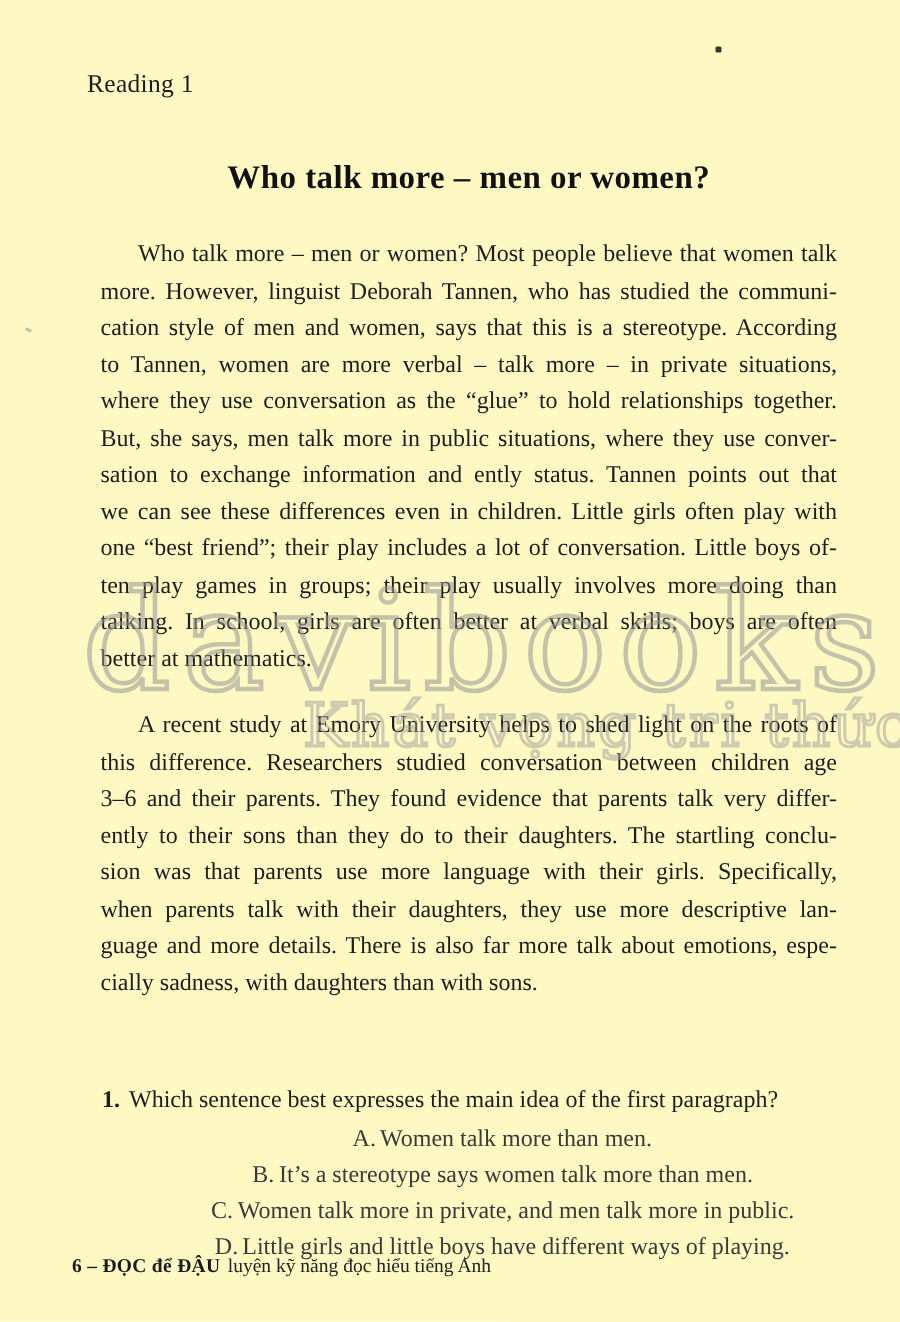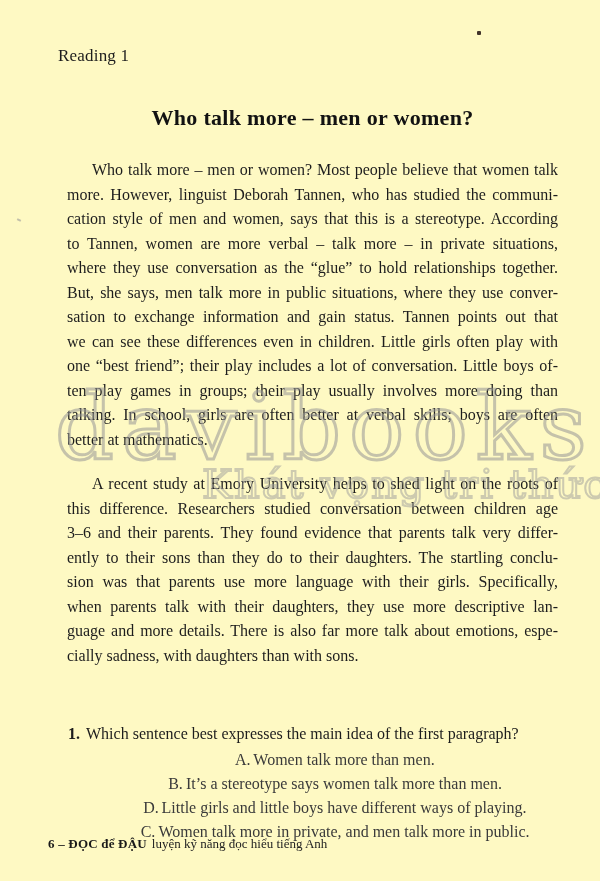--- a/index.html
+++ b/index.html
@@ -100,21 +100,21 @@
   <h1 class="title">Who talk more – men or women?</h1>
 
   <div class="body-col">
     <div class="para">
         <div class="line first">Who talk more – men or women? Most people believe that women talk</div>
         <div class="line">more. However, linguist Deborah Tannen, who has studied the communi-</div>
         <div class="line">cation style of men and women, says that this is a stereotype. According</div>
         <div class="line">to Tannen, women are more verbal – talk more – in private situations,</div>
         <div class="line">where they use conversation as the “glue” to hold relationships together.</div>
         <div class="line">But, she says, men talk more in public situations, where they use conver-</div>
-        <div class="line">sation to exchange information and gain status. Tannen points out that</div>
+        <div class="line">sation to exchange information and ently status. Tannen points out that</div>
         <div class="line">we can see these differences even in children. Little girls often play with</div>
         <div class="line">one “best friend”; their play includes a lot of conversation. Little boys of-</div>
         <div class="line">ten play games in groups; their play usually involves more doing than</div>
         <div class="line">talking. In school, girls are often better at verbal skills; boys are often</div>
         <div class="line last">better at mathematics.</div>
       </div>
     <div class="para">
         <div class="line first">A recent study at Emory University helps to shed light on the roots of</div>
         <div class="line">this difference. Researchers studied conversation between children age</div>
         <div class="line">3–6 and their parents. They found evidence that parents talk very differ-</div>
@@ -126,22 +126,22 @@
       </div>
   </div>
 
   <div class="question">
     <div class="q-line">
       <span class="q-num">1.</span><span class="q-text">Which sentence best expresses the main idea of the first paragraph?</span>
     </div>
     <div class="options">
         <div class="opt"><span class="opt-letter">A.</span><span class="opt-text">Women talk more than men.</span></div>
         <div class="opt"><span class="opt-letter">B.</span><span class="opt-text">It’s a stereotype says women talk more than men.</span></div>
+        <div class="opt"><span class="opt-letter">C.</span><span class="opt-text">Women talk more in private, and men talk more in public.</span></div>
         <div class="opt"><span class="opt-letter">D.</span><span class="opt-text">Little girls and little boys have different ways of playing.</span></div>
-        <div class="opt"><span class="opt-letter">C.</span><span class="opt-text">Women talk more in private, and men talk more in public.</span></div>
       </div>
   </div>
 
   <div class="watermark">
     <div class="wm-main">davibooks</div>
     <div class="wm-sub">Khát vọng tri thức</div>
   </div>
 
   <div class="footer">
     <span class="footer-bold">6 – ĐỌC để ĐẬU</span><span class="footer-reg">luyện kỹ năng đọc hiểu tiếng Anh</span>

